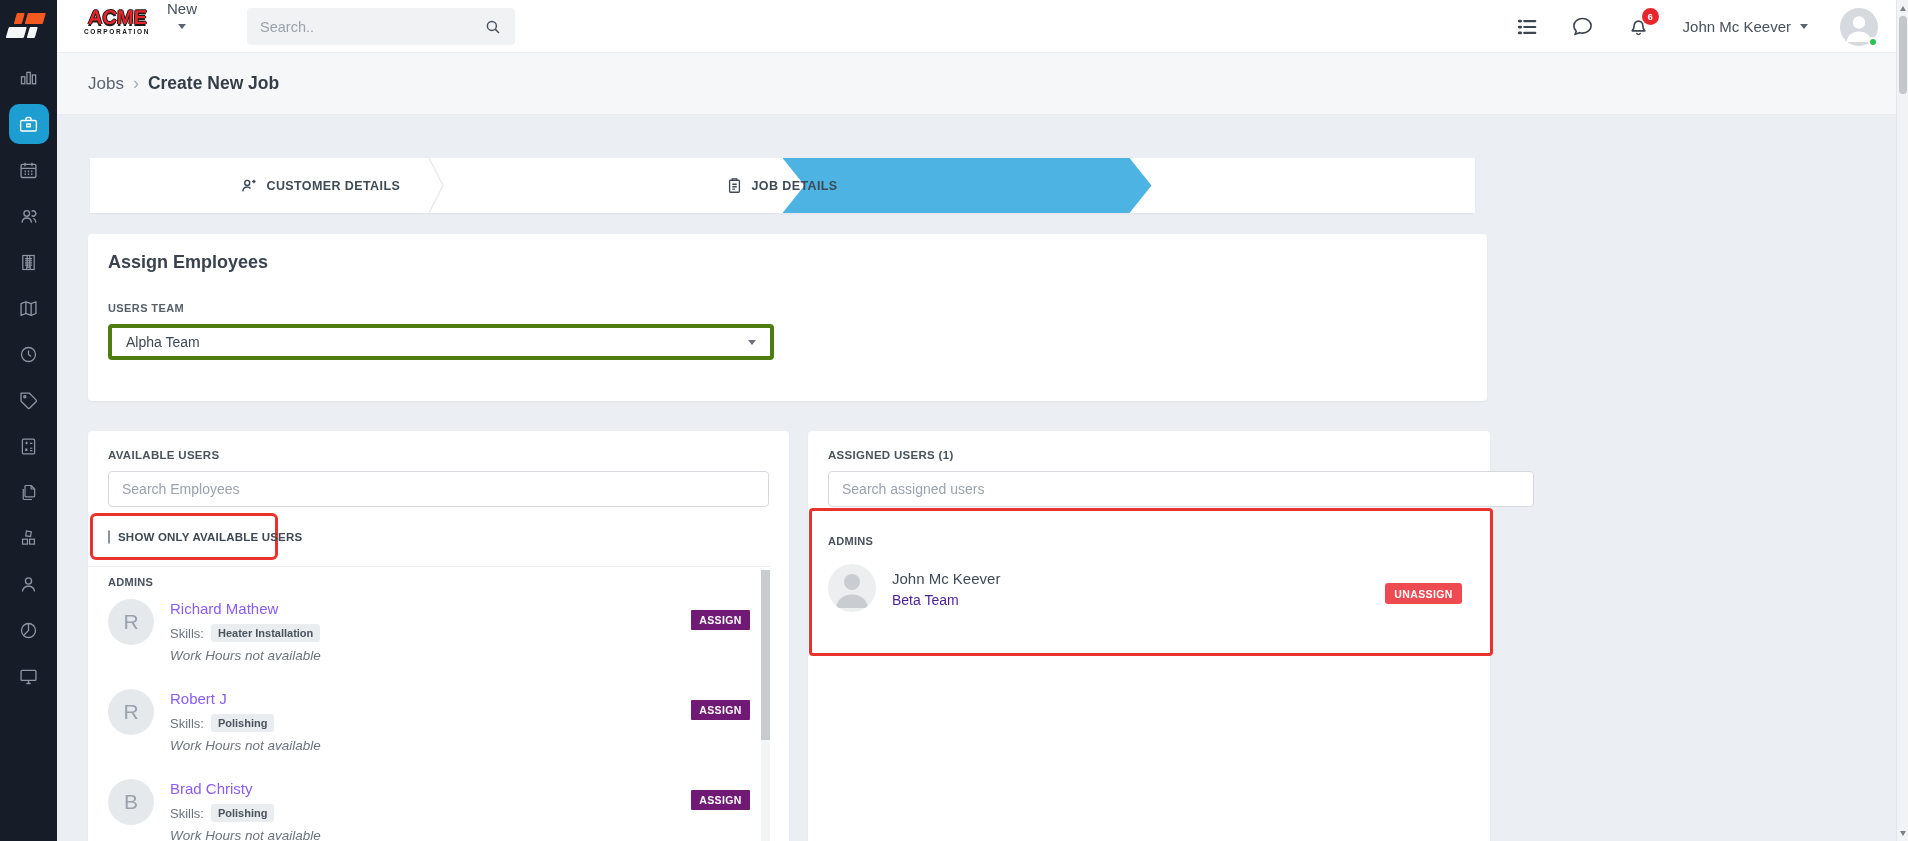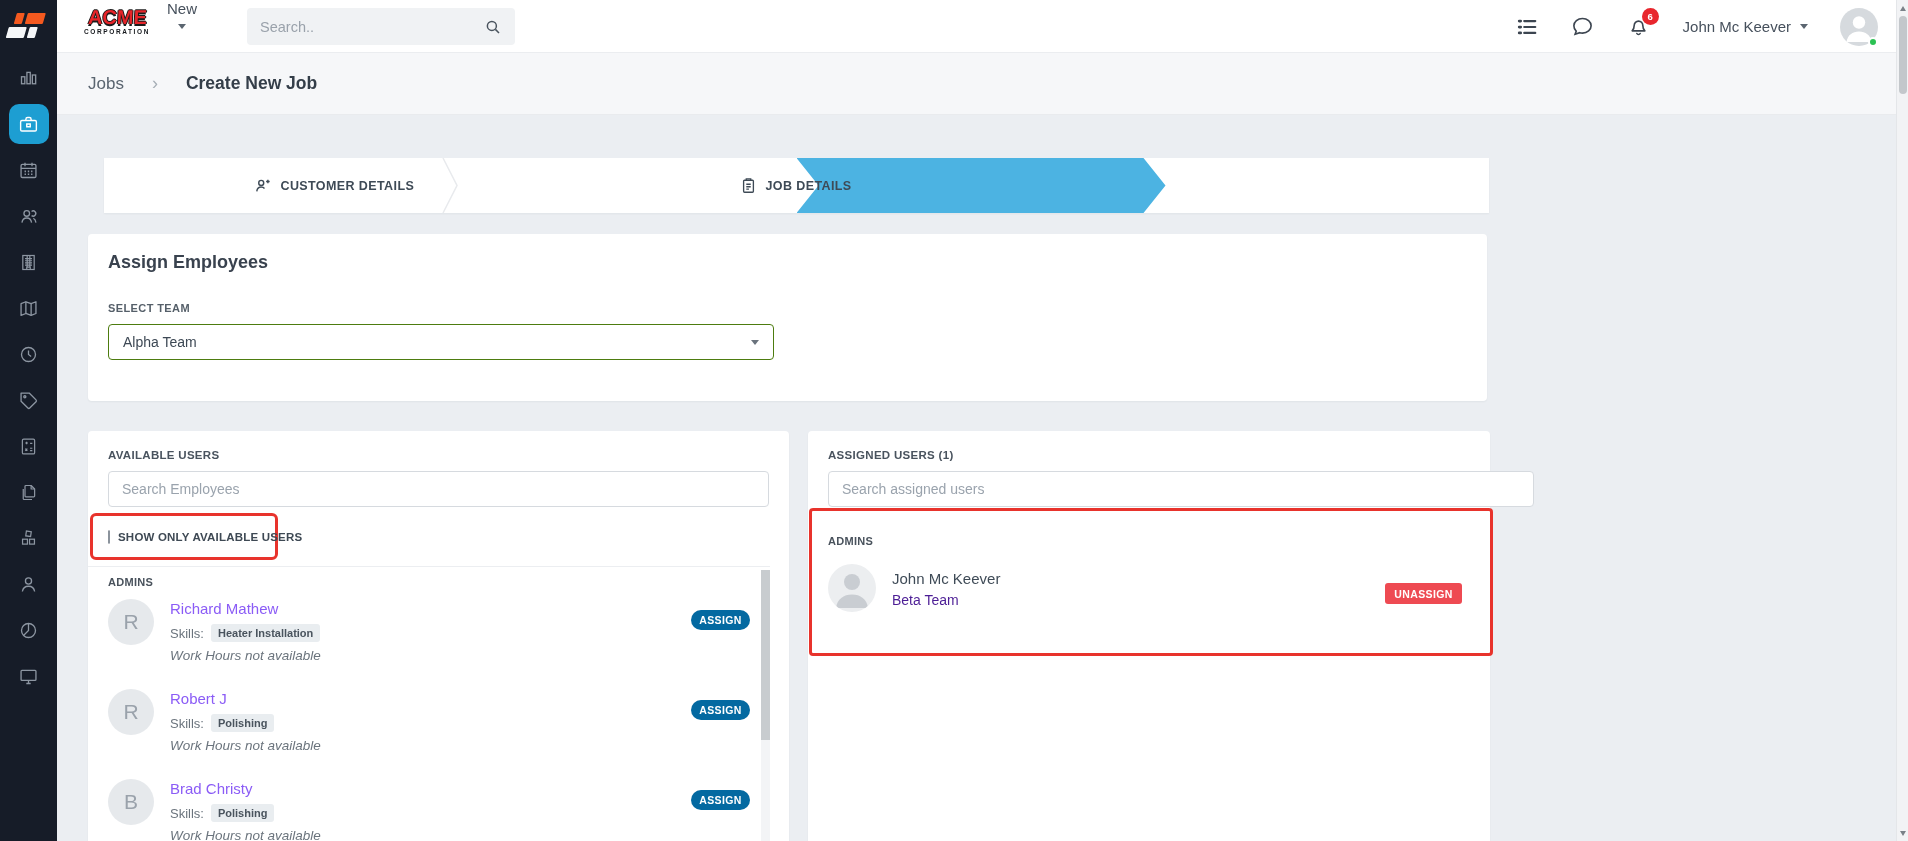--- a/index.html
+++ b/index.html
@@ -47,40 +47,40 @@
   .pagebar .thumb { position:absolute; left:1.5px; top:16px; width:8px; height:78px; background:#c3c7cb; border-radius:4px; }
 
   
   .sidebar { position:absolute; left:0; top:53px; width:57px; height:788px; background:#161c28; z-index:20; display:flex; flex-direction:column; align-items:center; padding-top:2px; }
   .side-item { width:57px; height:46px; display:flex; align-items:center; justify-content:center; color:#8d96a2; cursor:pointer; }
   .side-item.active .pill { background:#1d9ed2; color:#ffffff; }
   .pill { width:40px; height:40px; border-radius:10px; display:flex; align-items:center; justify-content:center; }
 
   
   .main { position:absolute; left:57px; top:53px; width:1839px; height:788px; background:#ebeef2; }
-  .crumbbar { position:absolute; left:0; top:0; width:100%; height:62px; background:#f6f7f9; border-bottom:1px solid #e9ebee; display:flex; align-items:center; padding-left:31px; gap:28px; }
+  .crumbbar { position:absolute; left:0; top:0; width:100%; height:62px; background:#f6f7f9; border-bottom:1px solid #e9ebee; display:flex; align-items:center; padding-left:31px; gap:9px; }
   .crumb-parent { font-size:17px; color:#5a6570; cursor:pointer; }
   .crumb-sep { font-size:18px; color:#a6aeb6; }
   .crumb-current { font-size:17.5px; color:#343e49; font-weight:bold; }
 
   
-  .wizard { position:absolute; left:47px; top:105px; width:1385px; height:55px; background:#fff; box-shadow:0 1px 2px rgba(20,30,40,.05); display:flex; }
+  .wizard { position:absolute; left:33px; top:105px; width:1385px; height:55px; background:#fff; box-shadow:0 1px 2px rgba(20,30,40,.05); display:flex; }
   .wstep { flex:1; position:relative; display:flex; align-items:center; justify-content:center; gap:9px; font-size:12.5px; font-weight:bold; letter-spacing:.4px; color:#3e4a56; cursor:pointer; z-index:1; }
   .wstep svg { flex:none; }
   .wsep { position:absolute; left:338px; top:0; z-index:0; }
   .wactive-bg { position:absolute; left:692.5px; top:0; width:369px; height:55px; background:#4cb3e2; z-index:0;
     clip-path:polygon(0 0, 347px 0, 369px 27.5px, 347px 55px, 0 55px, 22px 27.5px); }
   .wstep.active { color:#ffffff; }
 
   
   .card { background:#fff; border-radius:4px; box-shadow:0 1px 2px rgba(20,30,40,.05); }
   .team-card { position:absolute; left:31px; top:181px; width:1399px; height:167px; padding:18px 20px; }
   .team-title { font-size:18px; font-weight:bold; color:#39424e; }
   .field-label { font-size:11px; font-weight:bold; color:#555f69; letter-spacing:.4px; margin-top:29px; }
-  .select { margin-top:10px; width:666px; height:36px; border:1px solid #4d7c0f; border-radius:4px; background:#fff; display:flex; align-items:center; justify-content:space-between; padding:0 14px; font-size:14px; color:#3d4854; cursor:pointer; }
+  .select { margin-top:10px; width:666px; height:36px; border:4px solid #4d7c0f; border-radius:4px; background:#fff; display:flex; align-items:center; justify-content:space-between; padding:0 14px; font-size:14px; color:#3d4854; cursor:pointer; }
   .select .caret-down { border-top-color:#6a737d; }
 
   
   .panel { position:absolute; top:378px; background:#fff; border-radius:4px 4px 0 0; box-shadow:0 1px 2px rgba(20,30,40,.05); padding:18px 20px 0 20px; }
   .panel-left { left:31px; width:701px; height:410px; }
   .panel-right { left:751px; width:682px; height:410px; }
   .panel-title { font-size:11.5px; font-weight:bold; color:#49535e; letter-spacing:.3px; }
   .panel-search { margin-top:10px; width:100%; height:36px; border:1px solid #d6dadf; border-radius:4px; padding:0 13px; font-size:14px; color:#46505c; outline:none; font-family:inherit; background:#fff; }
   .panel-search::placeholder { color:#9aa3ad; }
   .panel-right .panel-search { width:706px; }
@@ -91,21 +91,21 @@
   .filter-divider { position:absolute; left:0; top:135px; width:682px; height:1px; background:#eceef1; }
 
   .group-label { font-size:11px; font-weight:bold; color:#49525c; letter-spacing:.3px; margin-top:16px; }
   .user-row { position:relative; height:90px; display:flex; padding-top:11px; }
   .avatar-initial { flex:none; width:46px; height:46px; border-radius:50%; background:#e6e9ec; color:#9aa2ab; font-size:21px; display:flex; align-items:center; justify-content:center; margin-right:16px; }
   .u-info { padding-top:1px; }
   .u-name { font-size:15px; color:#8b5cf6; font-weight:400; }
   .u-skills { margin-top:7px; font-size:13px; color:#6b747d; display:flex; align-items:center; gap:7px; }
   .skill-badge { background:#e9edf0; color:#4a545e; font-size:11px; font-weight:bold; padding:3px 7px; border-radius:3px; }
   .u-hours { margin-top:6px; font-size:13.5px; color:#6b747d; font-style:italic; }
-  .assign-btn { position:absolute; right:19px; top:22px; width:59px; height:20px; background:#0369a1; color:#fff; border:none; border-radius:10px; font-size:10.5px; font-weight:bold; letter-spacing:.4px; cursor:pointer; font-family:inherit; }
+  .assign-btn { position:absolute; right:19px; top:22px; width:59px; height:20px; background:#701a75; color:#fff; border:none; border-radius:1px; font-size:10.5px; font-weight:bold; letter-spacing:.4px; cursor:pointer; font-family:inherit; }
 
   .list-scrollbar { position:absolute; left:673px; top:139px; width:9px; height:271px; background:#f3f4f6; }
   .list-scrollbar .lthumb { position:absolute; left:0; top:0; width:9px; height:170px; background:#c8cccf; }
 
   
   .assigned-hl { position:absolute; left:1px; top:77px; width:684px; height:148px; border:3px solid #e8332c; border-radius:4px; pointer-events:none; }
   .assigned-row { position:relative; margin-top:17px; display:flex; }
   .avatar-sil { flex:none; position:relative; width:48px; height:48px; border-radius:50%; background:#eceef0; overflow:hidden; margin-right:16px; }
   .a-info { padding-top:6px; }
   .a-name { font-size:15px; color:#3f4b57; font-weight:500; }
@@ -347,21 +347,21 @@
           <circle cx="14.5" cy="4.5" r="2.3"></circle>
             <path d="M13.4 9.2c2.8.2 4.3 2 4.6 5.3h-3.4"></path>
         </svg>
         <span>ASSIGN EMPLOYEES</span>
       </div>
 
     </div>
 
     <div class="card team-card">
       <div class="team-title">Assign Employees</div>
-      <div class="field-label">SELECT TEAM</div>
+      <div class="field-label">USERS TEAM</div>
       <div class="select">
         <span>Alpha Team</span>
         <span class="caret-down"></span>
       </div>
     </div>
 
     <div class="panel panel-left">
       <div class="panel-title">AVAILABLE USERS</div>
       <input type="text" class="panel-search" placeholder="Search Employees" style="">
 

